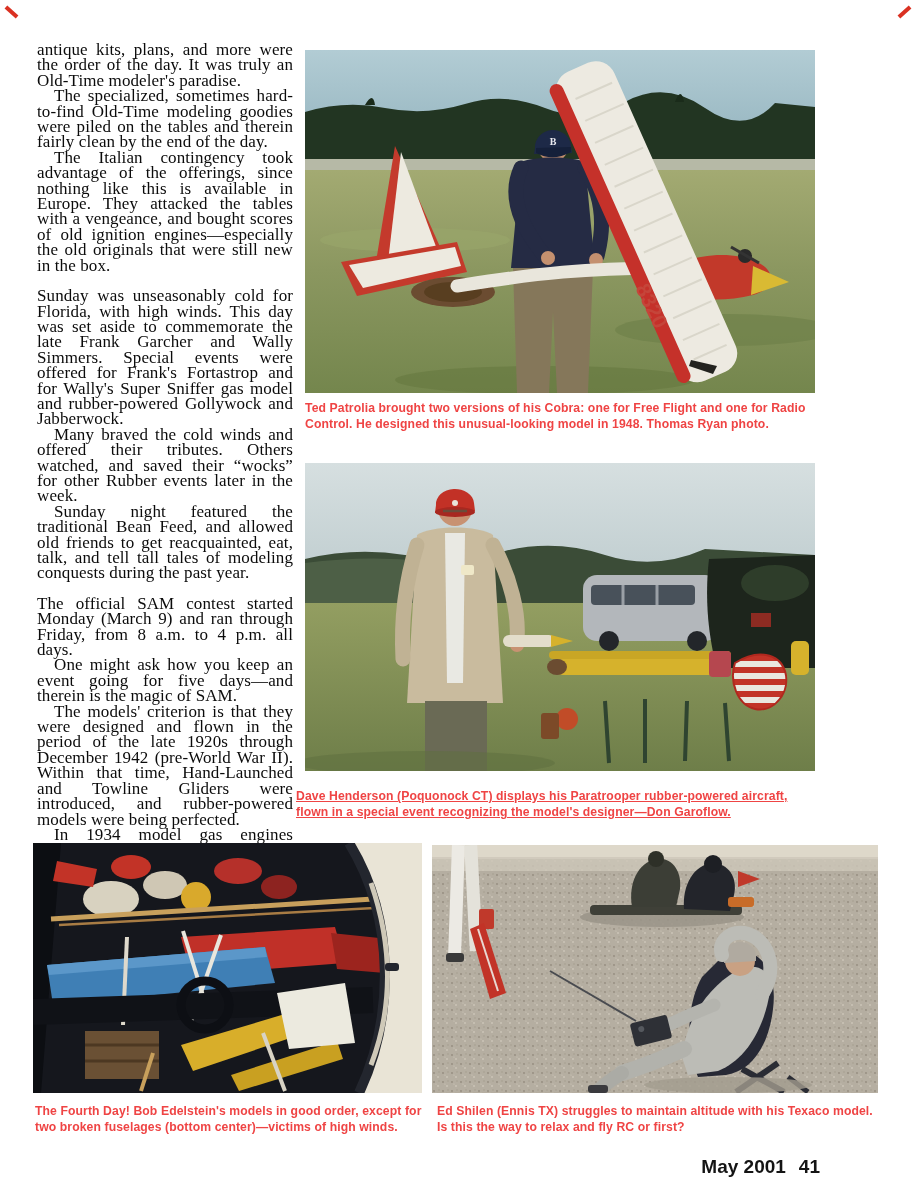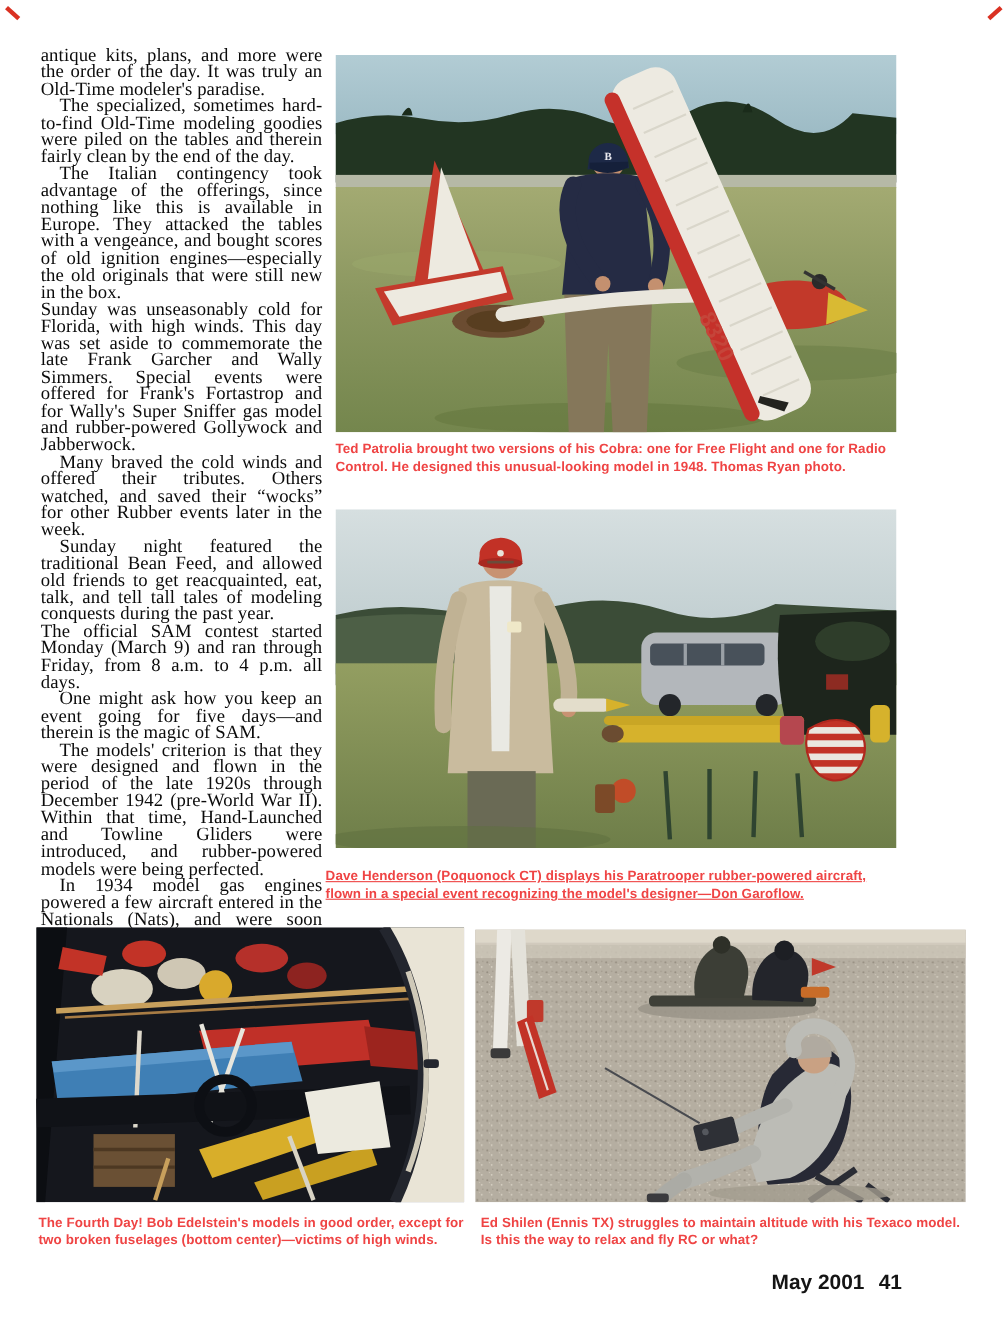--- a/index.html
+++ b/index.html
@@ -8,21 +8,21 @@
     overflow:hidden; font-family:"Liberation Serif", serif;
   }
   
   .article-column {
     position:absolute; left:37px; top:42px; width:256px;
     color:#0b0b0b; font-size:17px; line-height:15.4px;
     text-align:justify; letter-spacing:0.1px;
   }
   .para { margin:0; }
   .para.indent { text-indent:17px; }
-  .para.section { }
+  .para.section { margin-top:15px; }
   
   figure.photo { position:absolute; margin:0; padding:0; }
   figure.photo svg { display:block; }
   
   .caption {
     position:absolute; font-family:"Liberation Sans", sans-serif;
     font-weight:bold; font-size:12.2px; line-height:15.8px; color:#ef4444;
     letter-spacing:0.1px;
   }
   .cap-1 { left:305px; top:401px; width:505px; }
@@ -278,19 +278,19 @@
         <path d="M190,228 C180,234 172,240 166,246" stroke="#ababa5" stroke-width="14" fill="none" stroke-linecap="round"></path>
         <rect x="156" y="240" width="20" height="8" rx="3" fill="#3a3a3e"></rect>
         <g transform="rotate(-14 218 186)">
           <rect x="200" y="174" width="38" height="24" rx="3" fill="#2e3036"></rect>
           <circle cx="210" cy="182" r="3" fill="#55585e"></circle>
         </g>
         <line x1="204" y1="176" x2="118" y2="126" stroke="#494b50" stroke-width="2"></line>
       </g>
     </svg>
   </figure>
-  <div class="caption cap-4">Ed Shilen (Ennis TX) struggles to maintain altitude with his Texaco model. Is this the way to relax and fly RC or what?</div>
+  <div class="caption cap-4">Ed Shilen (Ennis TX) struggles to maintain altitude with his Texaco model. Is this the way to relax and fly RC or first?</div>
 
   <div class="footer">
     <span>May 2001</span><span class="pagenum">41</span>
   </div>
 
 </div>
 
 </body></html>

